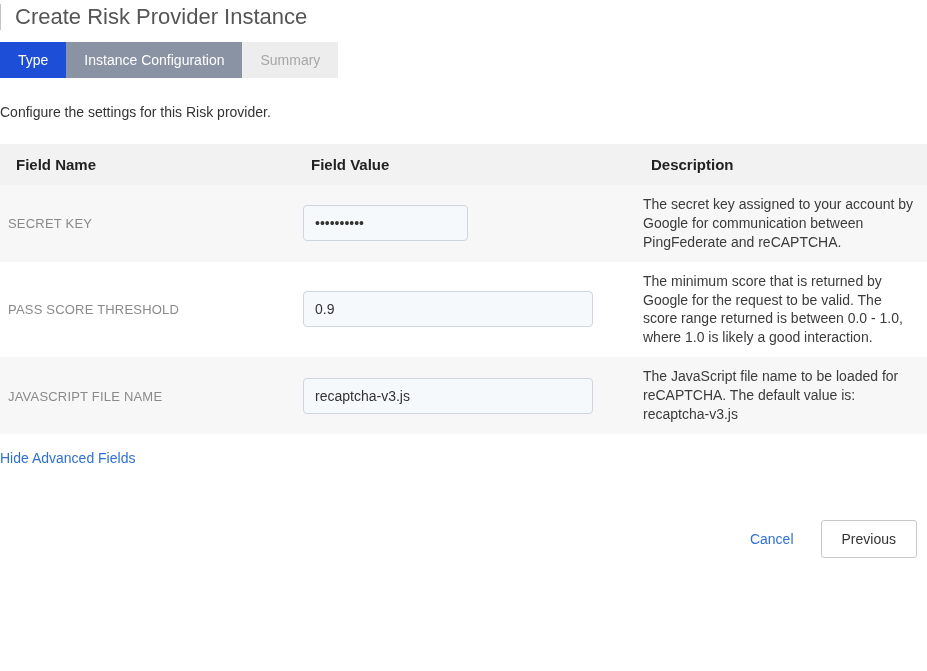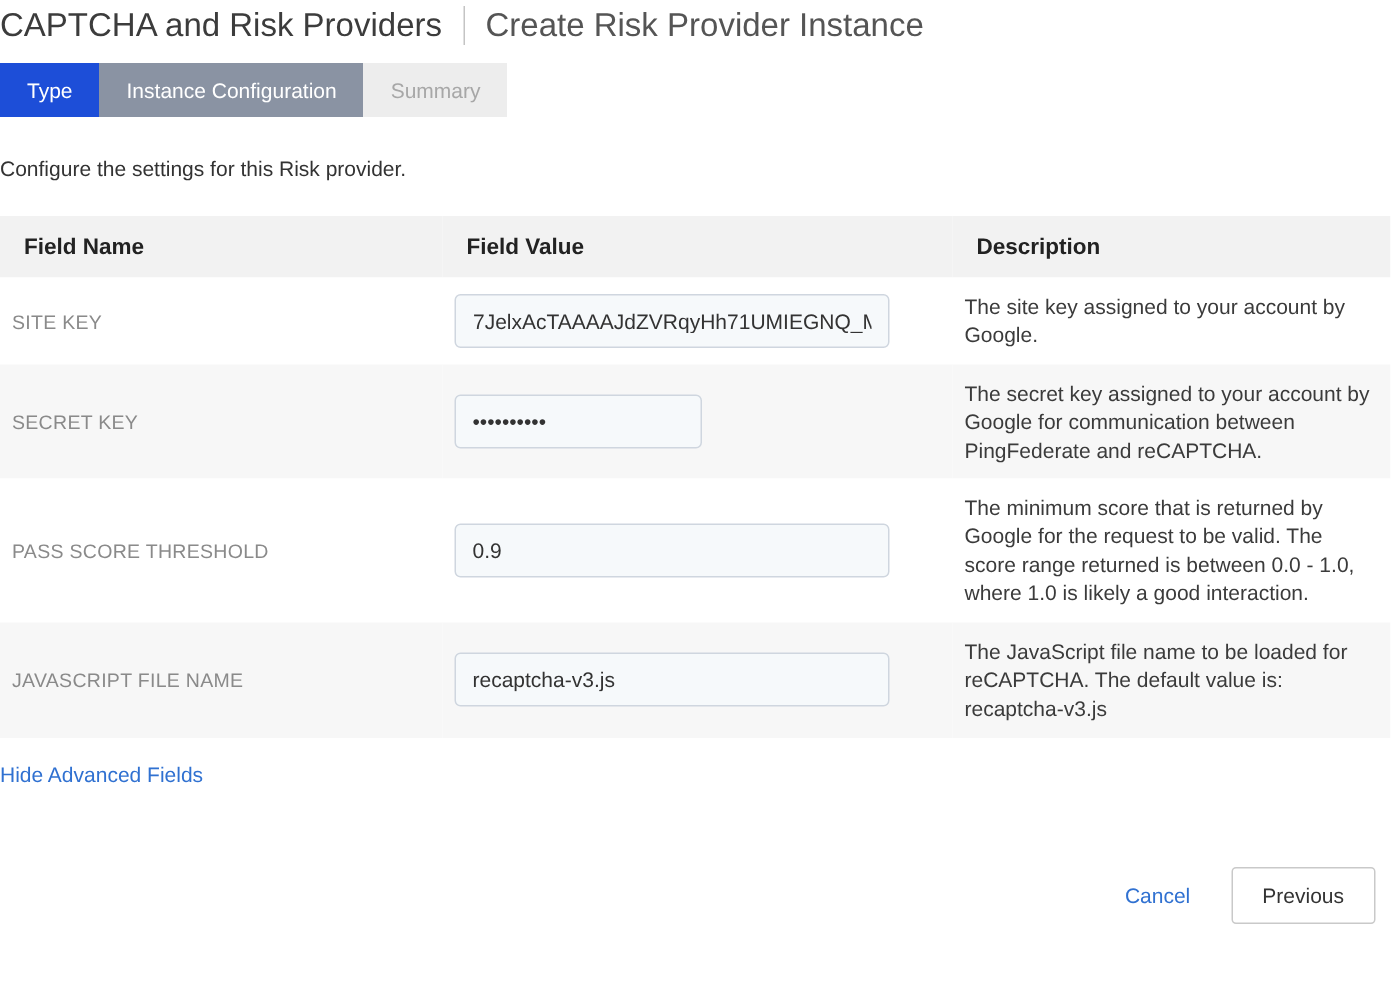--- a/index.html
+++ b/index.html
@@ -132,21 +132,20 @@
       border: 1px solid #4a77bd;
       color: #fff;
     }
   </style>
 </head>
 <body>
 
 
 
 <div class="page-header">
-  <span class="main">CAPTCHA and Risk Providers</span>
   <span class="sep"></span>
   <span class="sub">Create Risk Provider Instance</span>
 </div>
 
 <div class="tabs">
   <button class="tab dark">Type</button>
   <button class="tab active">Instance Configuration</button>
   <button class="tab disabled">Summary</button>
 </div>
 
@@ -156,25 +155,20 @@
 
 <table class="form-table">
   <thead>
     <tr>
       <th class="col-name">Field Name</th>
       <th class="col-value">Field Value</th>
       <th class="col-desc">Description</th>
     </tr>
   </thead>
   <tbody>
-    <tr class="row">
-      <td><span class="field-label">SITE KEY</span></td>
-      <td><input class="field-input" type="text" value="7JelxAcTAAAAJdZVRqyHh71UMIEGNQ_M" style=""></td>
-      <td><span class="desc-text">The site key assigned to your account by Google.</span></td>
-    </tr>
     <tr class="row alt">
       <td><span class="field-label">SECRET KEY</span></td>
       <td><input class="field-input small" type="password" value="••••••••••" style=""></td>
       <td><span class="desc-text">The secret key assigned to your account by Google for communication between PingFederate and reCAPTCHA.</span></td>
     </tr>
     <tr class="row">
       <td><span class="field-label">PASS SCORE THRESHOLD</span></td>
       <td><input class="field-input" type="text" value="0.9" style=""></td>
       <td><span class="desc-text">The minimum score that is returned by Google for the request to be valid. The score range returned is between 0.0 - 1.0, where 1.0 is likely a good interaction.</span></td>
     </tr>

